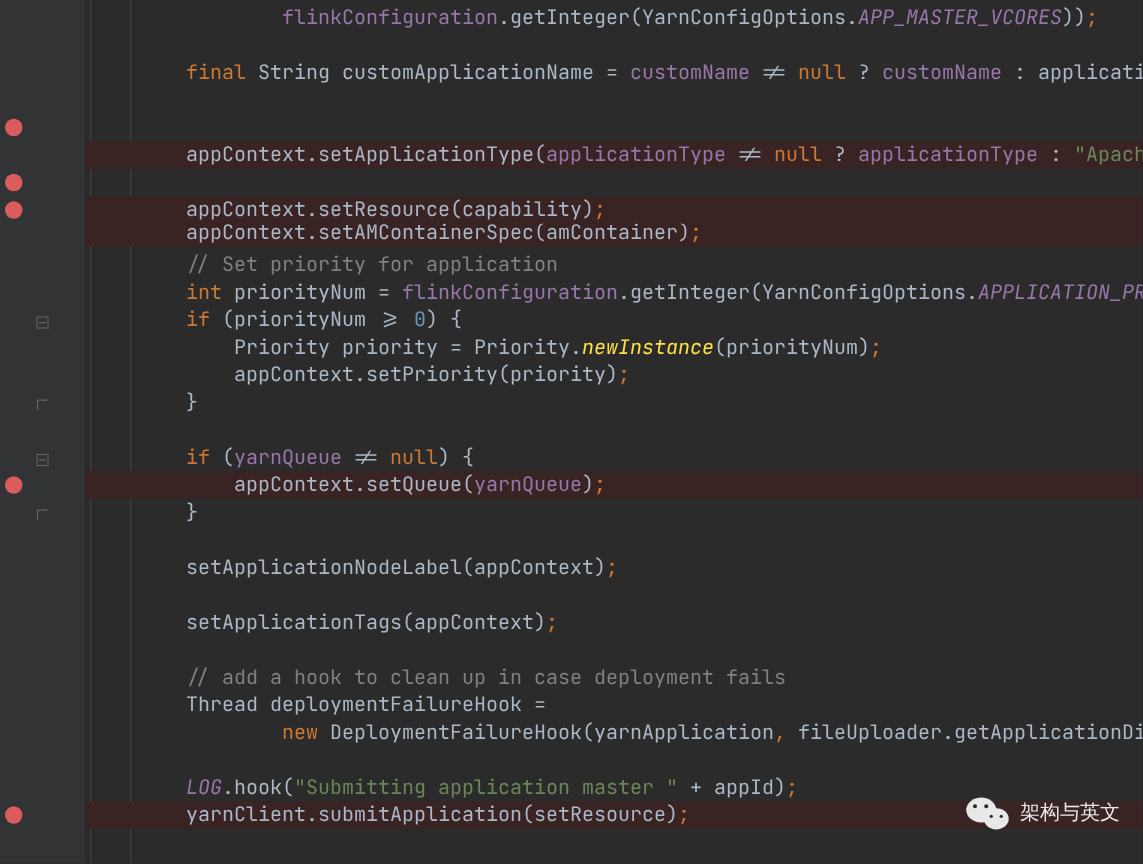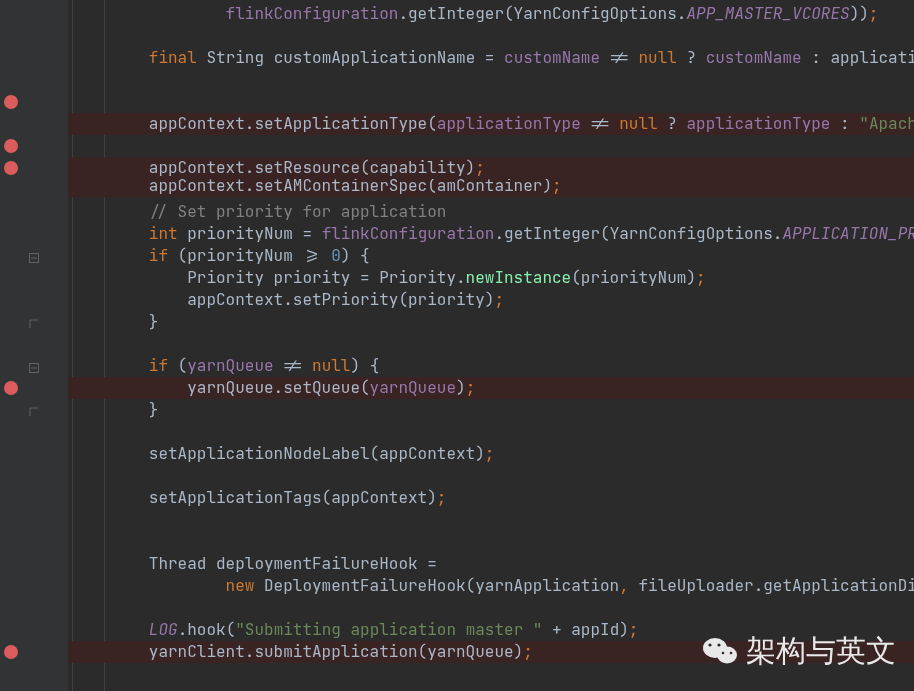--- a/index.html
+++ b/index.html
@@ -54,40 +54,40 @@
   }
   .hl-line {
     background: #3a2323;
   }
   
   .kw   { color: #cc7832; }
   .str  { color: #6a8759; }
   .num  { color: #6897bb; }
   .fld  { color: #9876aa; }
   .sfld { color: #9876aa; font-style: italic; }
-  .smth { color: #86efac; }
+  .smth { color: #fde047; font-style: italic; }
   .cmt  { color: #808080; }
   .op   { color: #a9b7c6; }
   .semi { color: #cc7832; }
   .indent-guide {
     position: absolute;
     top: 0;
     bottom: 0;
     width: 1px;
     background: #404040;
   }
   .watermark {
     position: absolute;
     bottom: 24px;
     right: 18px;
     display: flex;
     align-items: center;
     color: #e8e8e8;
     font-family: "PingFang SC","Microsoft YaHei",sans-serif;
-    font-size: 30px;
+    font-size: 16px;
     pointer-events: none;
   }
   .watermark svg { margin-right: 8px; }
 </style>
 </head>
 <body>
 
 <div class="editor">
   <div class="gutter" id="gutter">
       <div class="breakpoint" style="top: 95px;"></div>
@@ -122,32 +122,32 @@
       <div class="code-line hl-line" style="position: absolute; top: 157px; left: 0px; right: 0px;"><span class="op">        appContext.setResource(capability)</span><span class="semi">;</span></div>
       <div class="code-line" style="position: absolute; top: 179px; left: 0px; right: 0px;"></div>
       <div class="code-line" style="position: absolute; top: 201px; left: 0px; right: 0px;"><span class="op">        </span><span class="cmt">// Set priority for application</span></div>
       <div class="code-line" style="position: absolute; top: 223px; left: 0px; right: 0px;"><span class="op">        </span><span class="kw">int</span><span class="op"> priorityNum = </span><span class="fld">flinkConfiguration</span><span class="op">.getInteger(YarnConfigOptions.</span><span class="sfld">APPLICATION_PRIORITY</span></div>
       <div class="code-line" style="position: absolute; top: 245px; left: 0px; right: 0px;"><span class="op">        </span><span class="kw">if</span><span class="op"> (priorityNum &gt;= </span><span class="num">0</span><span class="op">) {</span></div>
       <div class="code-line" style="position: absolute; top: 267px; left: 0px; right: 0px;"><span class="op">            Priority priority = Priority.</span><span class="smth">newInstance</span><span class="op">(priorityNum)</span><span class="semi">;</span></div>
       <div class="code-line" style="position: absolute; top: 289px; left: 0px; right: 0px;"><span class="op">            appContext.setPriority(priority)</span><span class="semi">;</span></div>
       <div class="code-line" style="position: absolute; top: 311px; left: 0px; right: 0px;"><span class="op">        }</span></div>
       <div class="code-line" style="position: absolute; top: 333px; left: 0px; right: 0px;"></div>
       <div class="code-line" style="position: absolute; top: 355px; left: 0px; right: 0px;"><span class="op">        </span><span class="kw">if</span><span class="op"> (</span><span class="fld">yarnQueue</span><span class="op"> != </span><span class="kw">null</span><span class="op">) {</span></div>
-      <div class="code-line hl-line" style="position: absolute; top: 377px; left: 0px; right: 0px;"><span class="op">            yarnQueue.setQueue(</span><span class="fld">yarnQueue</span><span class="op">)</span><span class="semi">;</span></div>
+      <div class="code-line hl-line" style="position: absolute; top: 377px; left: 0px; right: 0px;"><span class="op">            appContext.setQueue(</span><span class="fld">yarnQueue</span><span class="op">)</span><span class="semi">;</span></div>
       <div class="code-line" style="position: absolute; top: 399px; left: 0px; right: 0px;"><span class="op">        }</span></div>
       <div class="code-line" style="position: absolute; top: 421px; left: 0px; right: 0px;"></div>
       <div class="code-line" style="position: absolute; top: 443px; left: 0px; right: 0px;"><span class="op">        setApplicationNodeLabel(appContext)</span><span class="semi">;</span></div>
       <div class="code-line" style="position: absolute; top: 465px; left: 0px; right: 0px;"></div>
       <div class="code-line" style="position: absolute; top: 487px; left: 0px; right: 0px;"><span class="op">        setApplicationTags(appContext)</span><span class="semi">;</span></div>
       <div class="code-line" style="position: absolute; top: 509px; left: 0px; right: 0px;"></div>
-      <div class="code-line" style="position: absolute; top: 531px; left: 0px; right: 0px;"><span class="op">        </span></div>
+      <div class="code-line" style="position: absolute; top: 531px; left: 0px; right: 0px;"><span class="op">        </span><span class="cmt">// add a hook to clean up in case deployment fails</span></div>
       <div class="code-line" style="position: absolute; top: 553px; left: 0px; right: 0px;"><span class="op">        Thread deploymentFailureHook =</span></div>
       <div class="code-line" style="position: absolute; top: 575px; left: 0px; right: 0px;"><span class="op">                </span><span class="kw">new</span><span class="op"> DeploymentFailureHook(yarnApplication</span><span class="semi">,</span><span class="op"> fileUploader.getApplicationDir())</span></div>
       <div class="code-line" style="position: absolute; top: 619px; left: 0px; right: 0px;"><span class="op">        </span><span class="sfld">LOG</span><span class="op">.hook(</span><span class="str">"Submitting application master "</span><span class="op"> + appId)</span><span class="semi">;</span></div>
-      <div class="code-line hl-line" style="position: absolute; top: 641px; left: 0px; right: 0px;"><span class="op">        yarnClient.submitApplication(yarnQueue)</span><span class="semi">;</span></div>
+      <div class="code-line hl-line" style="position: absolute; top: 641px; left: 0px; right: 0px;"><span class="op">        yarnClient.submitApplication(setResource)</span><span class="semi">;</span></div>
       <div class="code-line" style="position: absolute; top: 663px; left: 0px; right: 0px;"></div>
     </div>
 </div>
 
 <div class="watermark">
   <svg width="36" height="32" viewBox="0 0 36 32">
     <ellipse cx="13" cy="13" rx="12" ry="10" fill="#e8e8e8"></ellipse>
     <ellipse cx="25" cy="20" rx="10" ry="8.5" fill="#e8e8e8"></ellipse>
     <circle cx="8" cy="10" r="1.6" fill="#2b2b2b"></circle>
     <circle cx="17" cy="10" r="1.6" fill="#2b2b2b"></circle>

